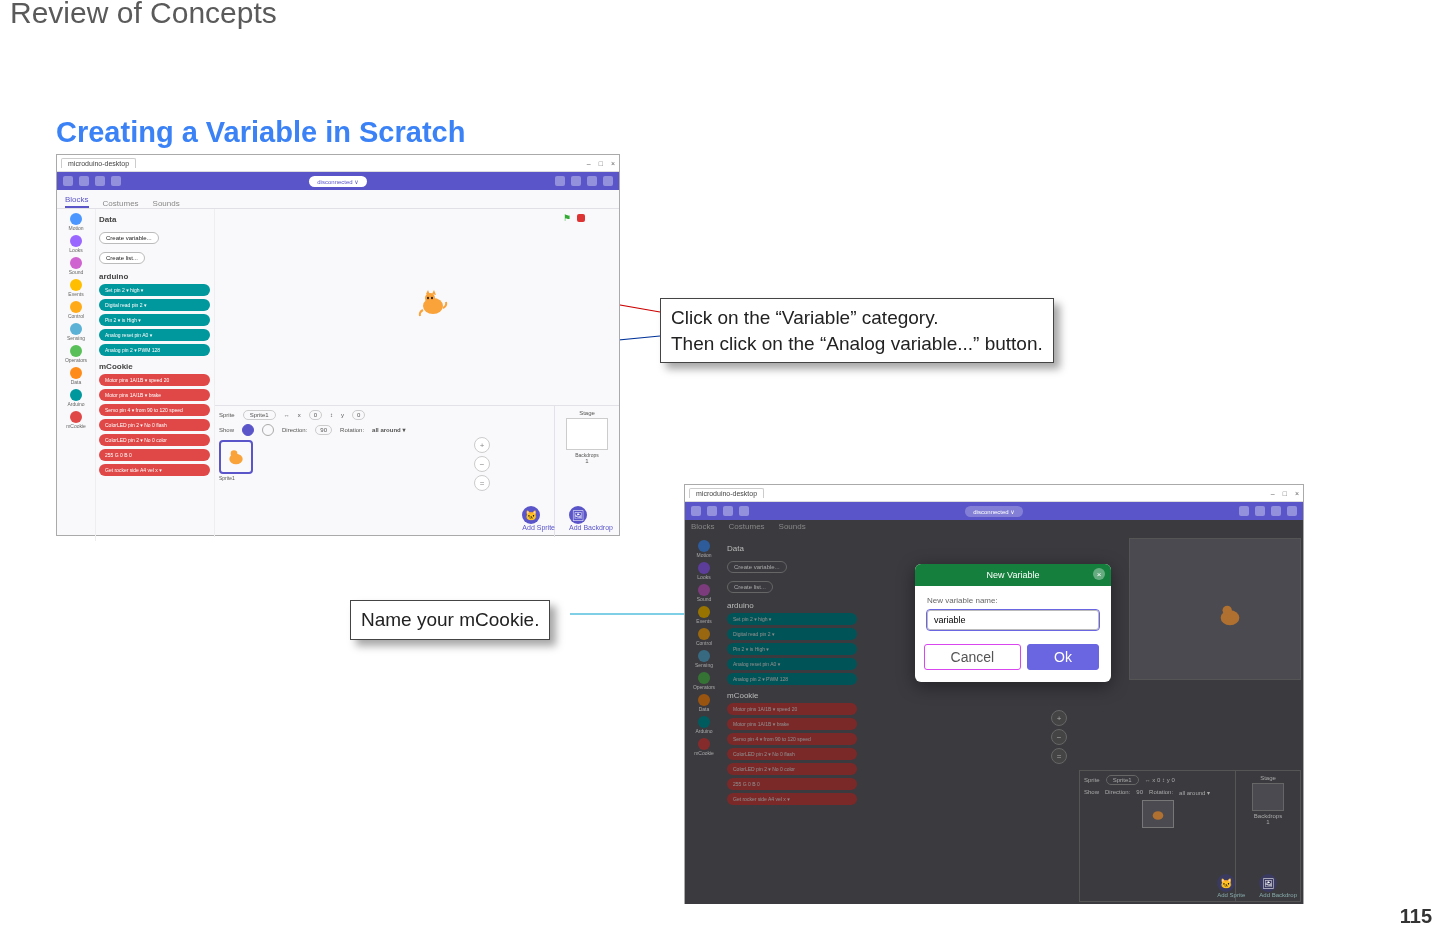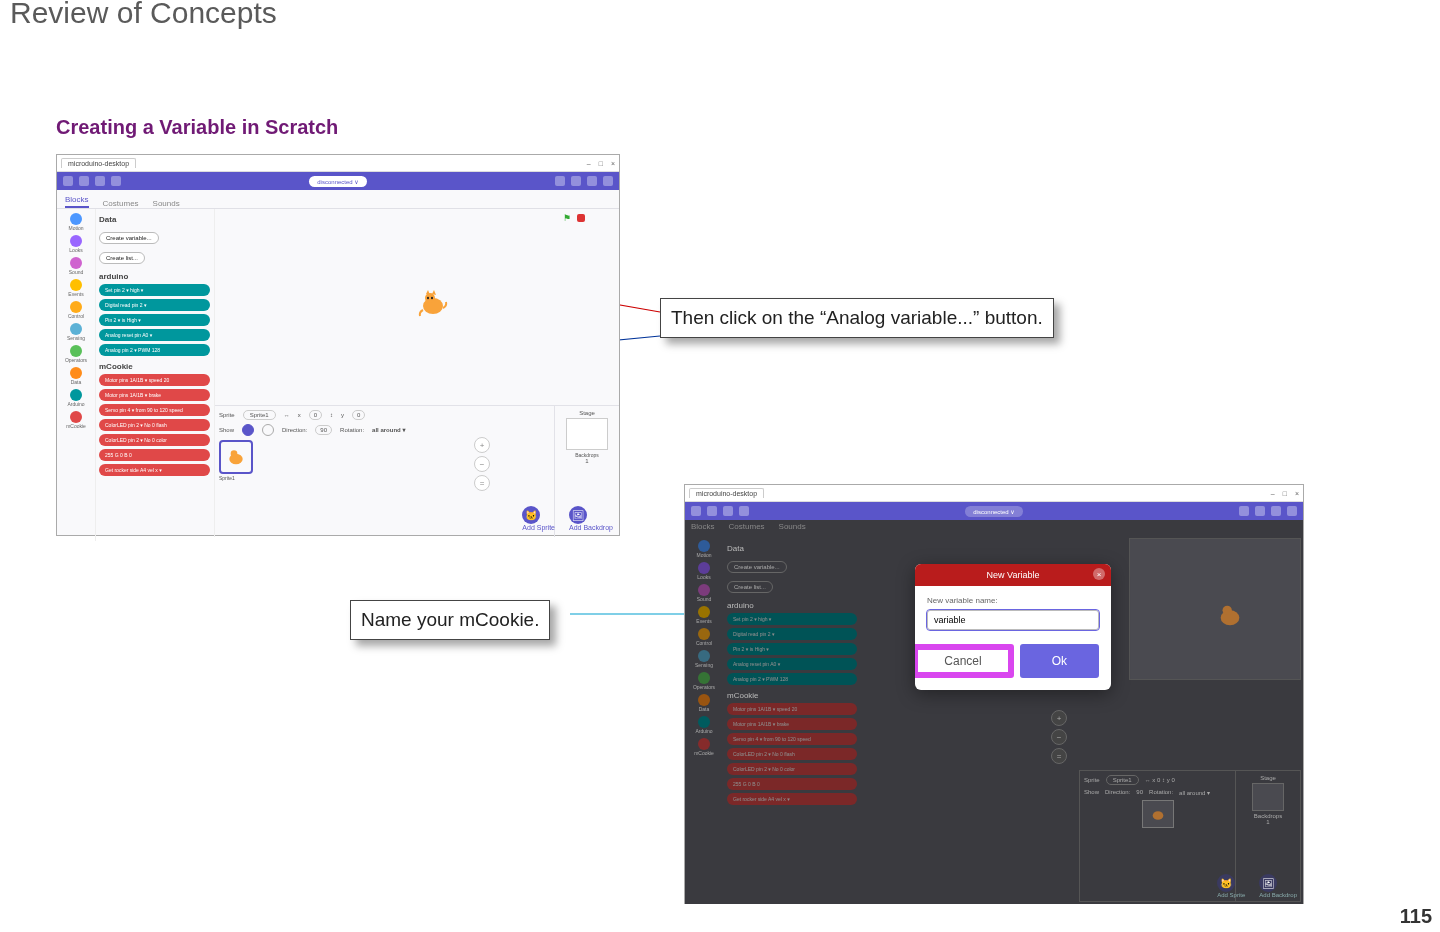--- a/index.html
+++ b/index.html
@@ -1,17 +1,17 @@
 <!DOCTYPE html>
 <html><head>
 <meta charset="utf-8">
 <style>
   html,body{margin:0;padding:0;width:1440px;height:932px;background:#fff;font-family:Arial,Helvetica,sans-serif;color:#222;position:relative;overflow:hidden}
   .page-title{position:absolute;left:10px;top:-4px;font-size:30px;color:#5a5a5a}
-  .section-title{position:absolute;left:56px;top:116px;font-size:20px;font-weight:bold;color:#701a75}
+  .section-title{position:absolute;left:56px;top:116px;font-size:29px;font-weight:bold;color:#3b82f6}
   .page-num{position:absolute;right:8px;bottom:4px;font-size:20px;font-weight:bold;color:#333}
 
   
   .callout{position:absolute;background:#fff;border:1px solid #444;padding:6px 10px;font-size:19px;line-height:1.35;white-space:nowrap;box-shadow:6px 6px 8px rgba(0,0,0,.35)}
   #callout1{left:660px;top:298px}
   #callout2{left:350px;top:600px}
 
   
   svg.arrow{position:absolute;overflow:visible;pointer-events:none}
 
@@ -65,40 +65,41 @@
   .s2-palette{position:absolute;left:38px;top:18px;width:130px;bottom:0;padding:4px}
   .s2-palette .hdr{font-size:8px;color:#bbb;margin:2px 0}
   .s2-palette .btn{border:1px solid #666;border-radius:6px;font-size:6px;padding:2px 6px;margin:2px 0;background:#3a3a3f;color:#aaa;display:inline-block}
   .s2-stage{position:absolute;right:2px;top:18px;width:170px;height:140px;border:1px solid #555;background:#4a4a50}
   .s2-bottomright{position:absolute;right:2px;bottom:2px;width:220px;height:130px;background:#3a3a3f;border:1px solid #555;display:flex}
   .s2-bottomright .l{flex:1;padding:4px;font-size:6px;color:#aaa}
   .s2-bottomright .r{width:56px;border-left:1px solid #555;padding:4px;font-size:6px;color:#aaa;text-align:center}
   .s2-bottomright .th{width:30px;height:26px;border:1px solid #666;margin:2px auto;background:#4a4a50}
 
   .modal{position:absolute;left:230px;top:44px;width:196px;background:#fff;border-radius:6px;box-shadow:0 4px 18px rgba(0,0,0,.4);overflow:hidden}
-  .modal .mh{background:#b91c1c;color:#fff;font-size:9px;text-align:center;padding:6px 0;position:relative}
+  .modal .mh{background:#15803d;color:#fff;font-size:9px;text-align:center;padding:6px 0;position:relative}
   .modal .mh .x{position:absolute;right:6px;top:4px;width:12px;height:12px;border-radius:50%;background:rgba(255,255,255,.35);color:#fff;font-size:8px;display:flex;align-items:center;justify-content:center}
   .modal .mb{padding:10px 12px 12px}
   .modal .lbl{font-size:8px;color:#666;margin-bottom:4px}
   .modal input{width:100%;box-sizing:border-box;border:1px solid #bbb;border-radius:3px;font-size:9px;padding:4px 6px;outline:1px solid #6a65e0}
   .modal .btns{display:flex;justify-content:flex-end;gap:6px;margin-top:14px}
-  .modal .btns button{font-size:12px;padding:4px 26px;border-radius:3px;border:6px solid #d946ef;background:#fff;color:#555}
+  .modal .btns button{font-size:14px;padding:4px 26px;border-radius:3px;border:1px solid #d946ef;background:#fff;color:#555}
   .modal .btns button.ok{background:#6a65e0;border-color:#6a65e0;color:#fff}
 
   
   .catsvg{width:100%;height:100%}
 </style>
 </head>
 <body>
 
 <div class="page-title">Review of Concepts</div>
 <div class="section-title">Creating a Variable in Scratch</div>
 <div class="page-num">115</div>
 
 <div id="callout1" class="callout">
+  <div>Click on the “Variable” category.</div>
   <div>Then click on the “Analog variable...” button.</div>
 </div>
 <div id="callout2" class="callout">Name your mCookie.</div>
 
 <svg class="arrow" style="left:0;top:0" width="1440" height="932">
   <defs>
     <marker id="ah-red" markerWidth="8" markerHeight="8" refX="7" refY="3" orient="auto">
         <path d="M0,0 L8,3 L0,6 Z" fill="#c00"></path>
       </marker>
     <marker id="ah-blue" markerWidth="8" markerHeight="8" refX="7" refY="3" orient="auto">

